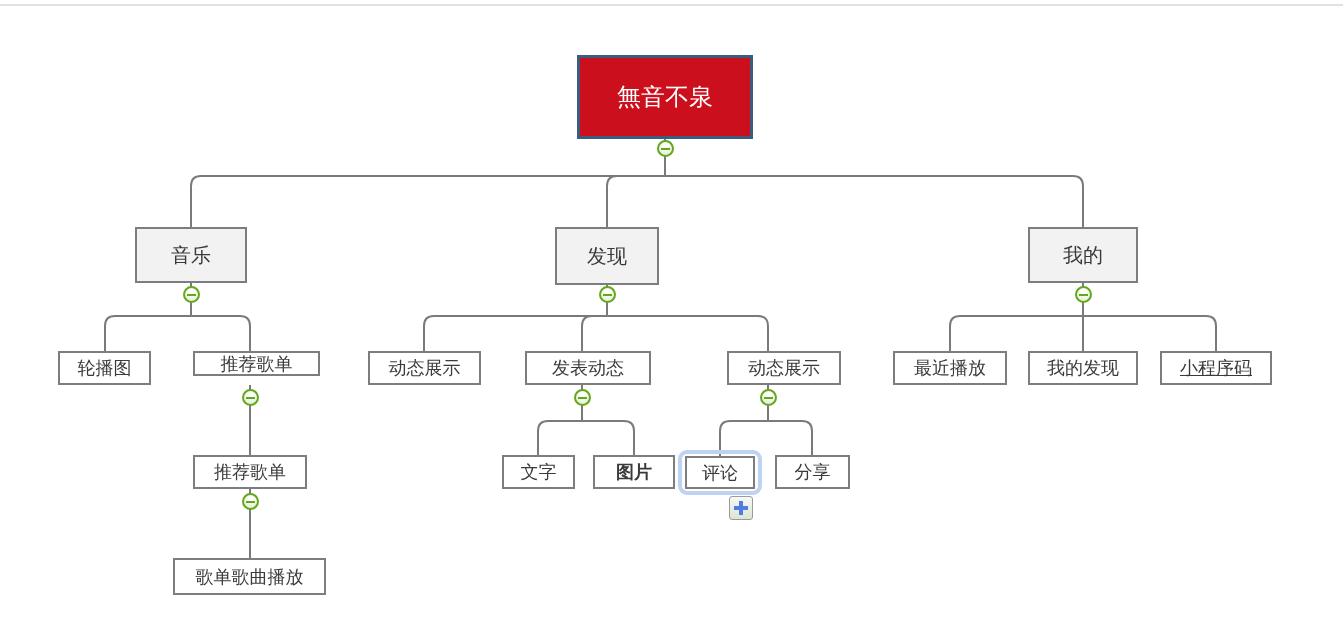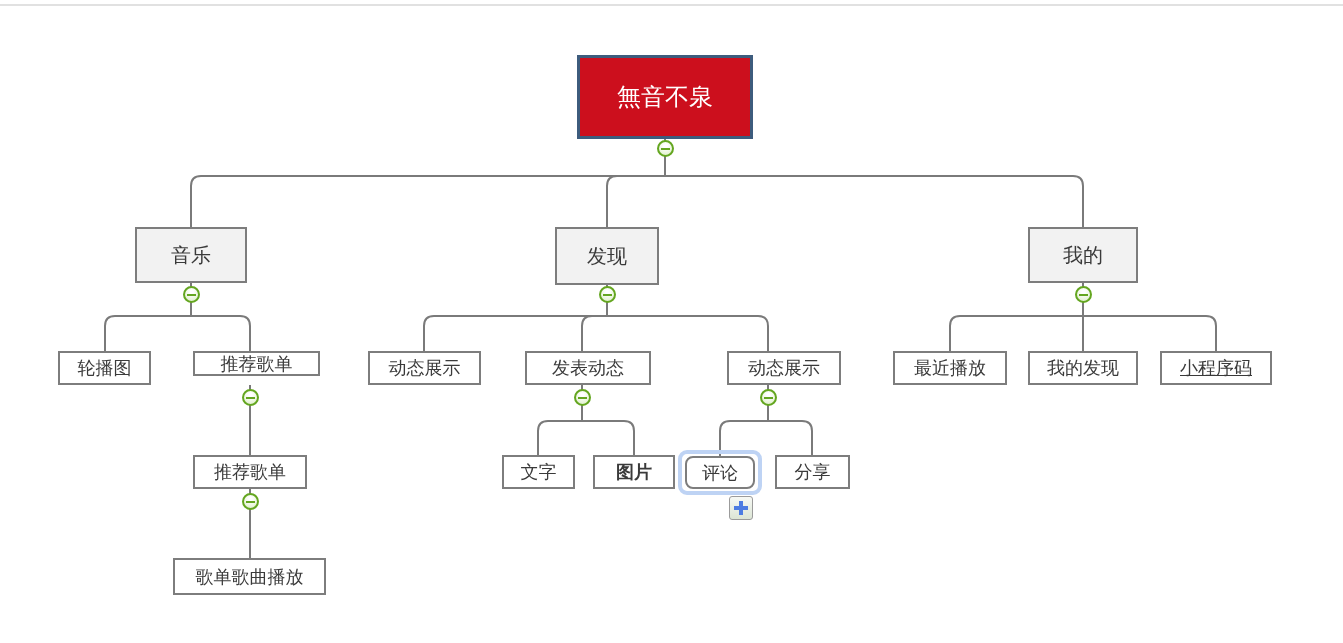--- a/index.html
+++ b/index.html
@@ -123,21 +123,21 @@
 
   <div class="node" style="left:193px;top:455px;width:114px;height:34px;">
     <span>推荐歌单</span>
   </div>
   <div class="node" style="left:502px;top:455px;width:73px;height:34px;">
     <span>文字</span>
   </div>
   <div class="node" style="left:593px;top:455px;width:82px;height:34px;font-weight:bold;">
     <span>图片</span>
   </div>
-  <div class="node" style="left:685px;top:456px;width:70px;height:33px;border-radius:8px;">
+  <div class="node" style="left:685px;top:456px;width:70px;height:33px;">
     <span>评论</span>
   </div>
   <div class="node" style="left:775px;top:455px;width:75px;height:34px;">
     <span>分享</span>
   </div>
 
   <div class="node" style="left:173px;top:558px;width:153px;height:37px;">
     <span>歌单歌曲播放</span>
   </div>
 

